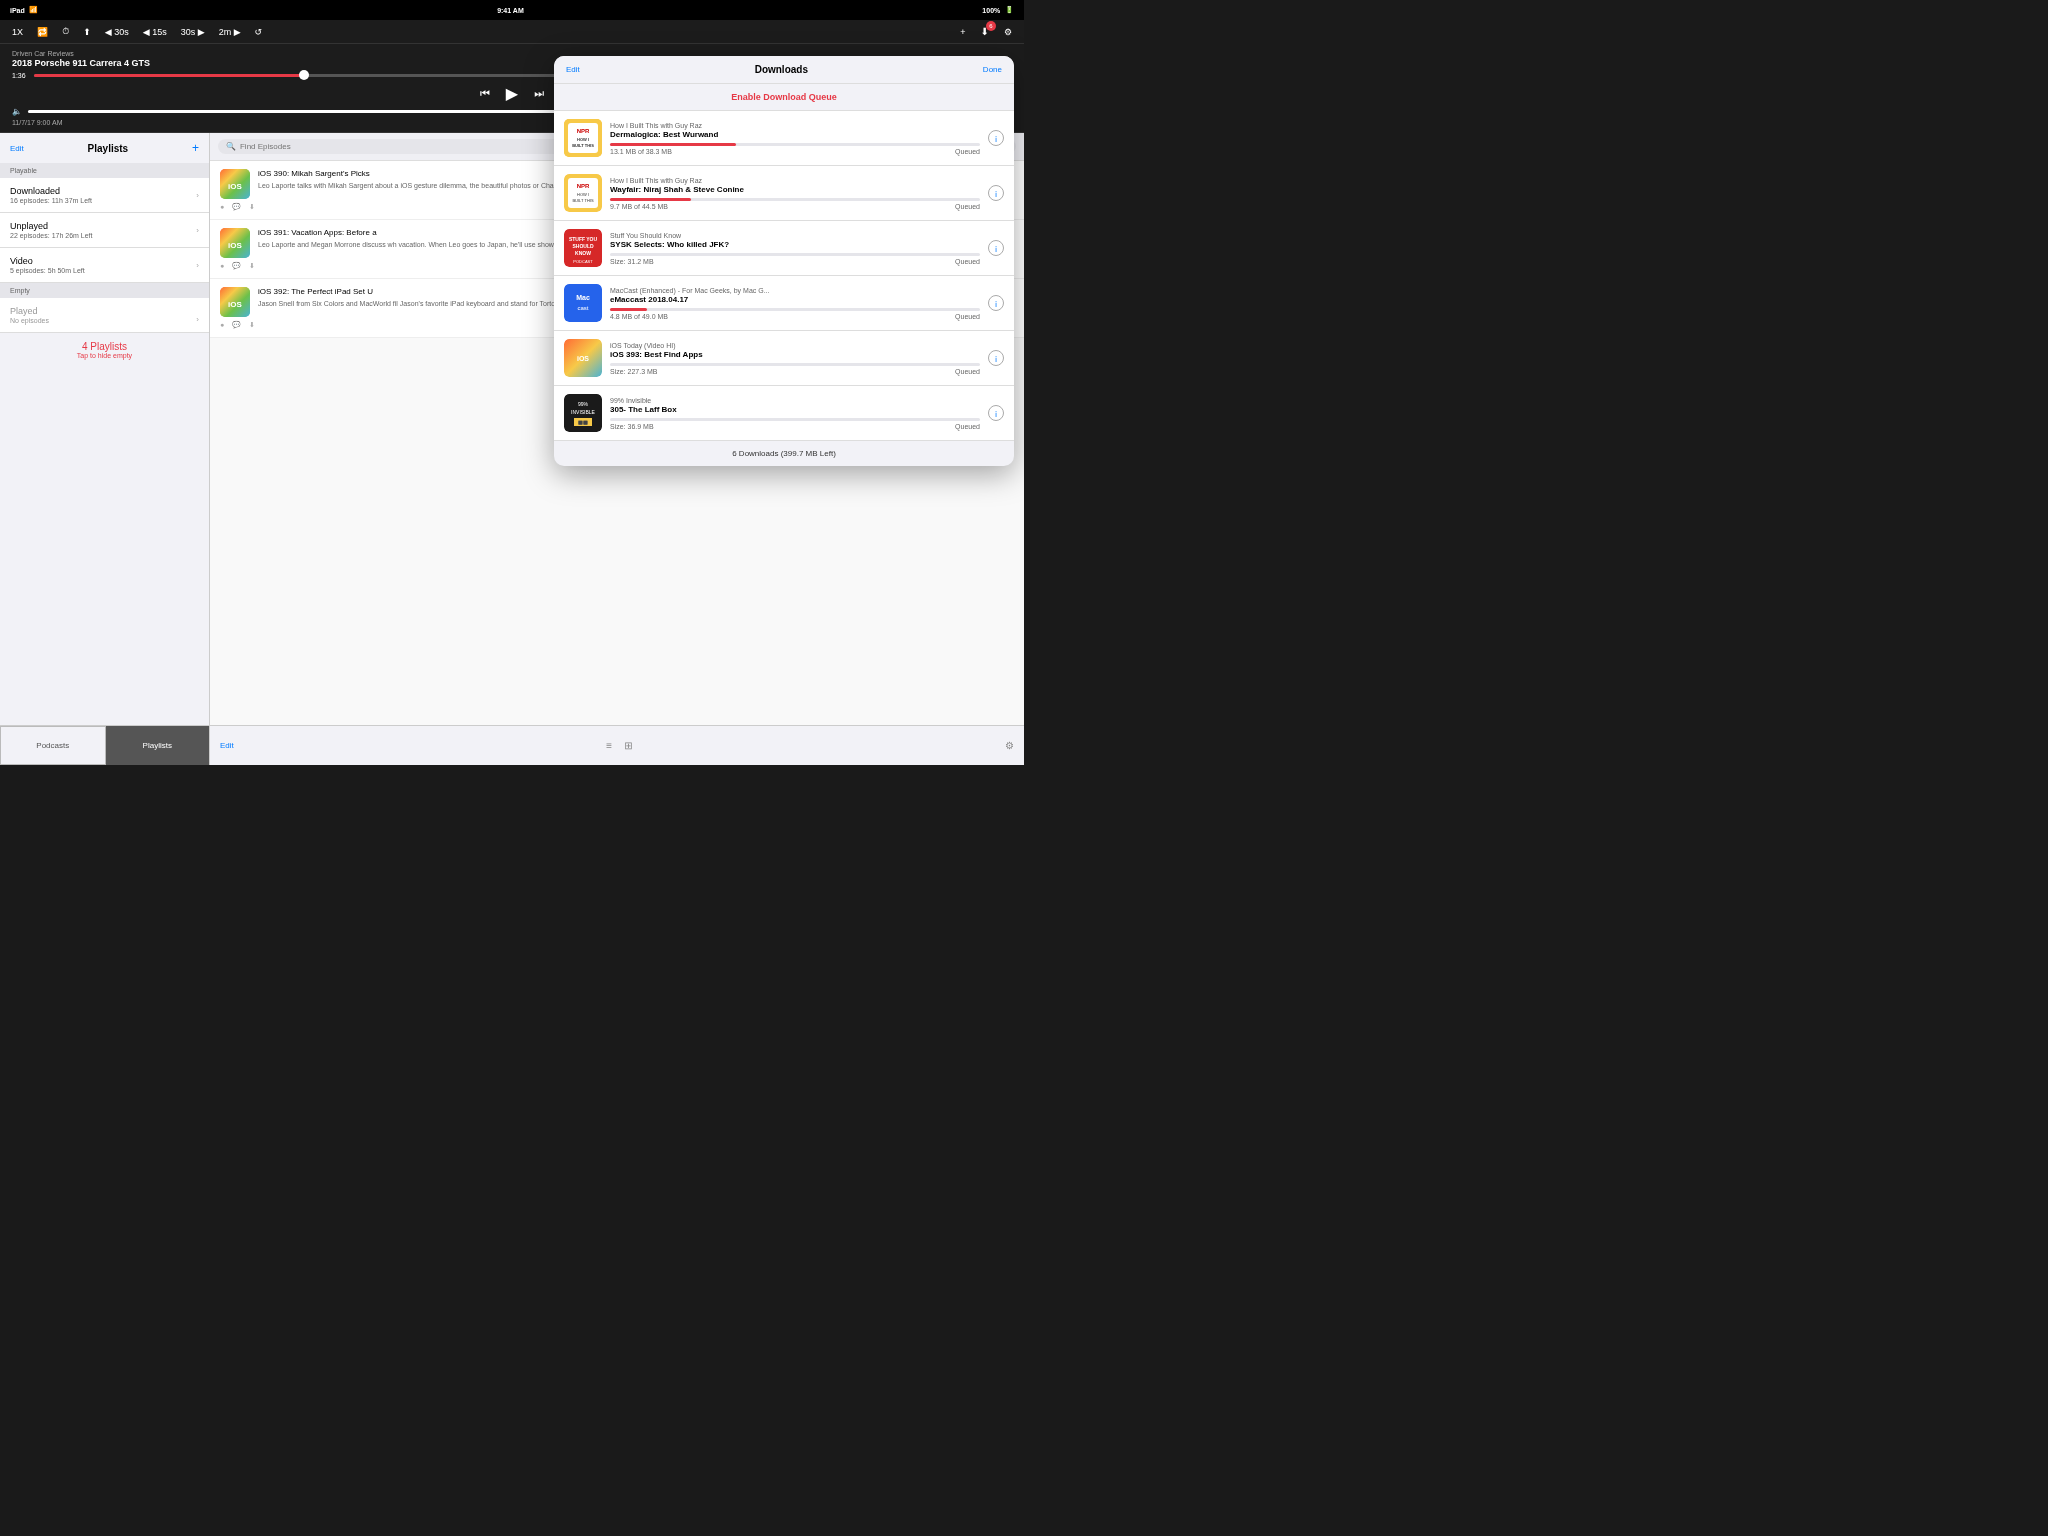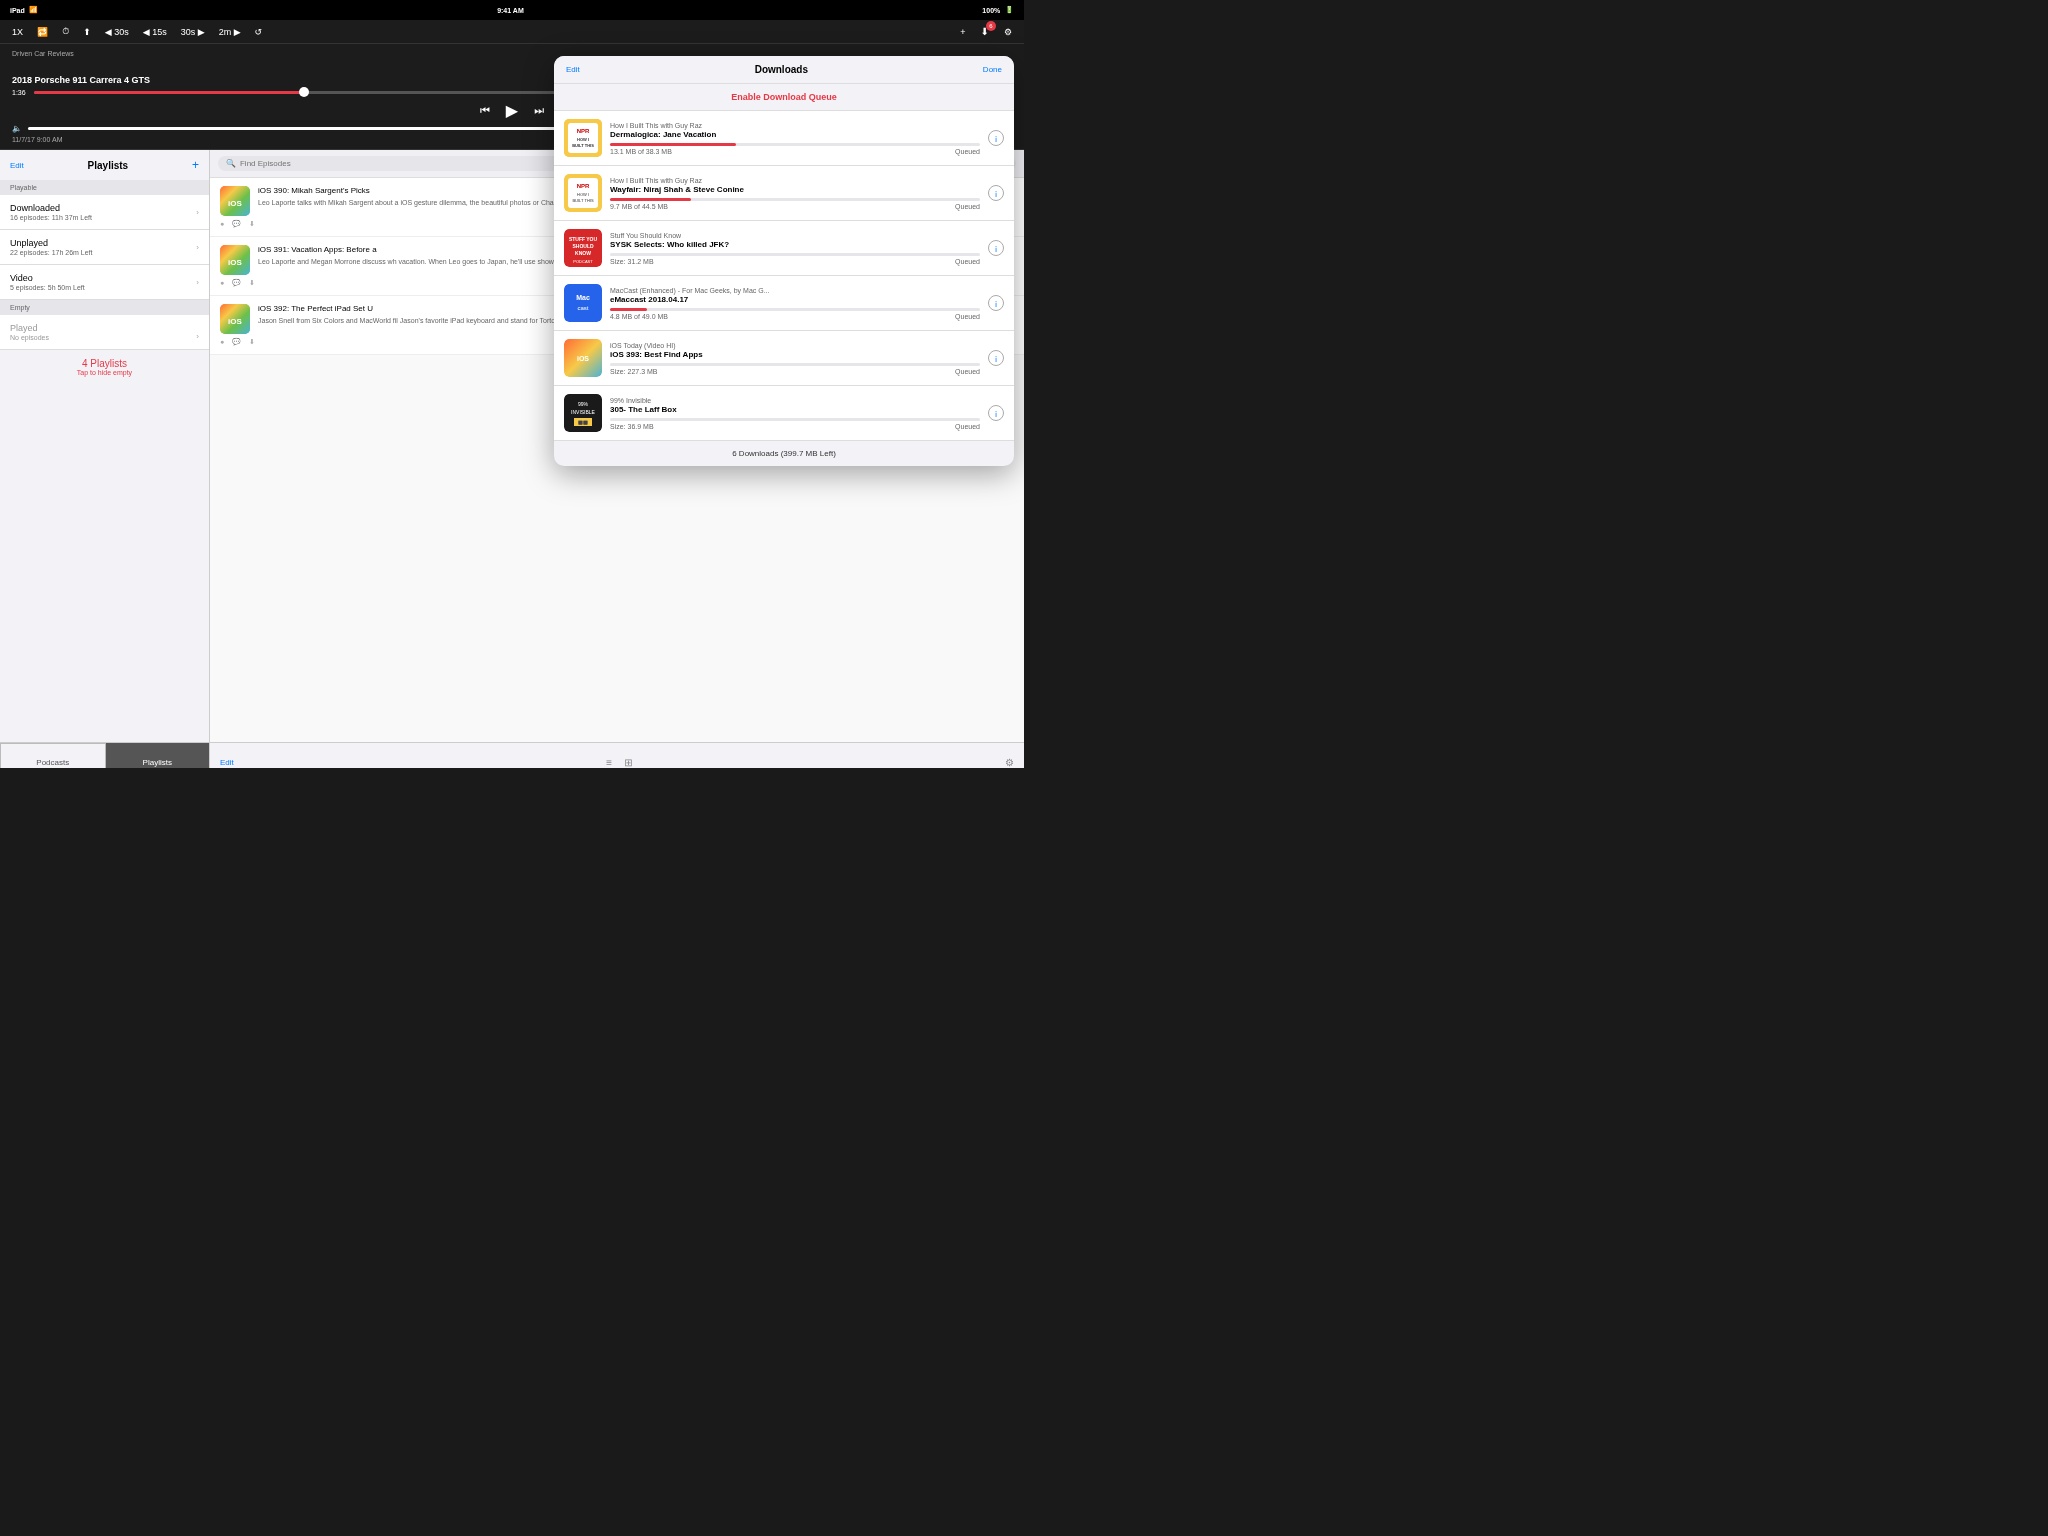--- a/index.html
+++ b/index.html
@@ -71,21 +71,21 @@
       justify-content: center;
     }
 
     
     .now-playing {
       background: #1c1c1c;
       padding: 6px 12px;
       border-bottom: 1px solid #333;
     }
     .np-show { color: #aaa; font-size: 7px; }
-    .np-episode { color: #fff; font-size: 9px; font-weight: 600; margin-top: 18px; }
+    .np-episode { color: #fff; font-size: 9px; font-weight: 600; margin-top: 1px; }
     .np-controls {
       display: flex;
       align-items: center;
       gap: 8px;
       margin-top: 4px;
     }
     .np-time { color: #fff; font-size: 7px; }
     .np-progress {
       flex: 1;
       height: 3px;
@@ -660,21 +660,21 @@
           <rect width="38" height="38" fill="#f7c948" rx="5"></rect>
           <rect x="4" y="4" width="30" height="30" rx="3" fill="#fff"></rect>
           <text x="19" y="14" text-anchor="middle" fill="#c00" font-size="6" font-weight="bold">NPR</text>
           <text x="19" y="22" text-anchor="middle" fill="#333" font-size="4">HOW I</text>
           <text x="19" y="28" text-anchor="middle" fill="#333" font-size="4">BUILT THIS</text>
         </svg>
       </div>
     </div>
     <div class="dl-info">
       <div class="dl-show">How I Built This with Guy Raz</div>
-      <div class="dl-ep">Dermalogica: Jane Vacation</div>
+      <div class="dl-ep">Dermalogica: Best Wurwand</div>
       <div class="dl-progress-bar">
         <div class="dl-progress-fill" style="width:34%"></div>
       </div>
       <div class="dl-size-row">
         <span class="dl-size">13.1 MB of 38.3 MB</span>
         <span class="dl-status">Queued</span>
       </div>
     </div>
     <button class="dl-info-btn">ℹ</button>
   </div>

